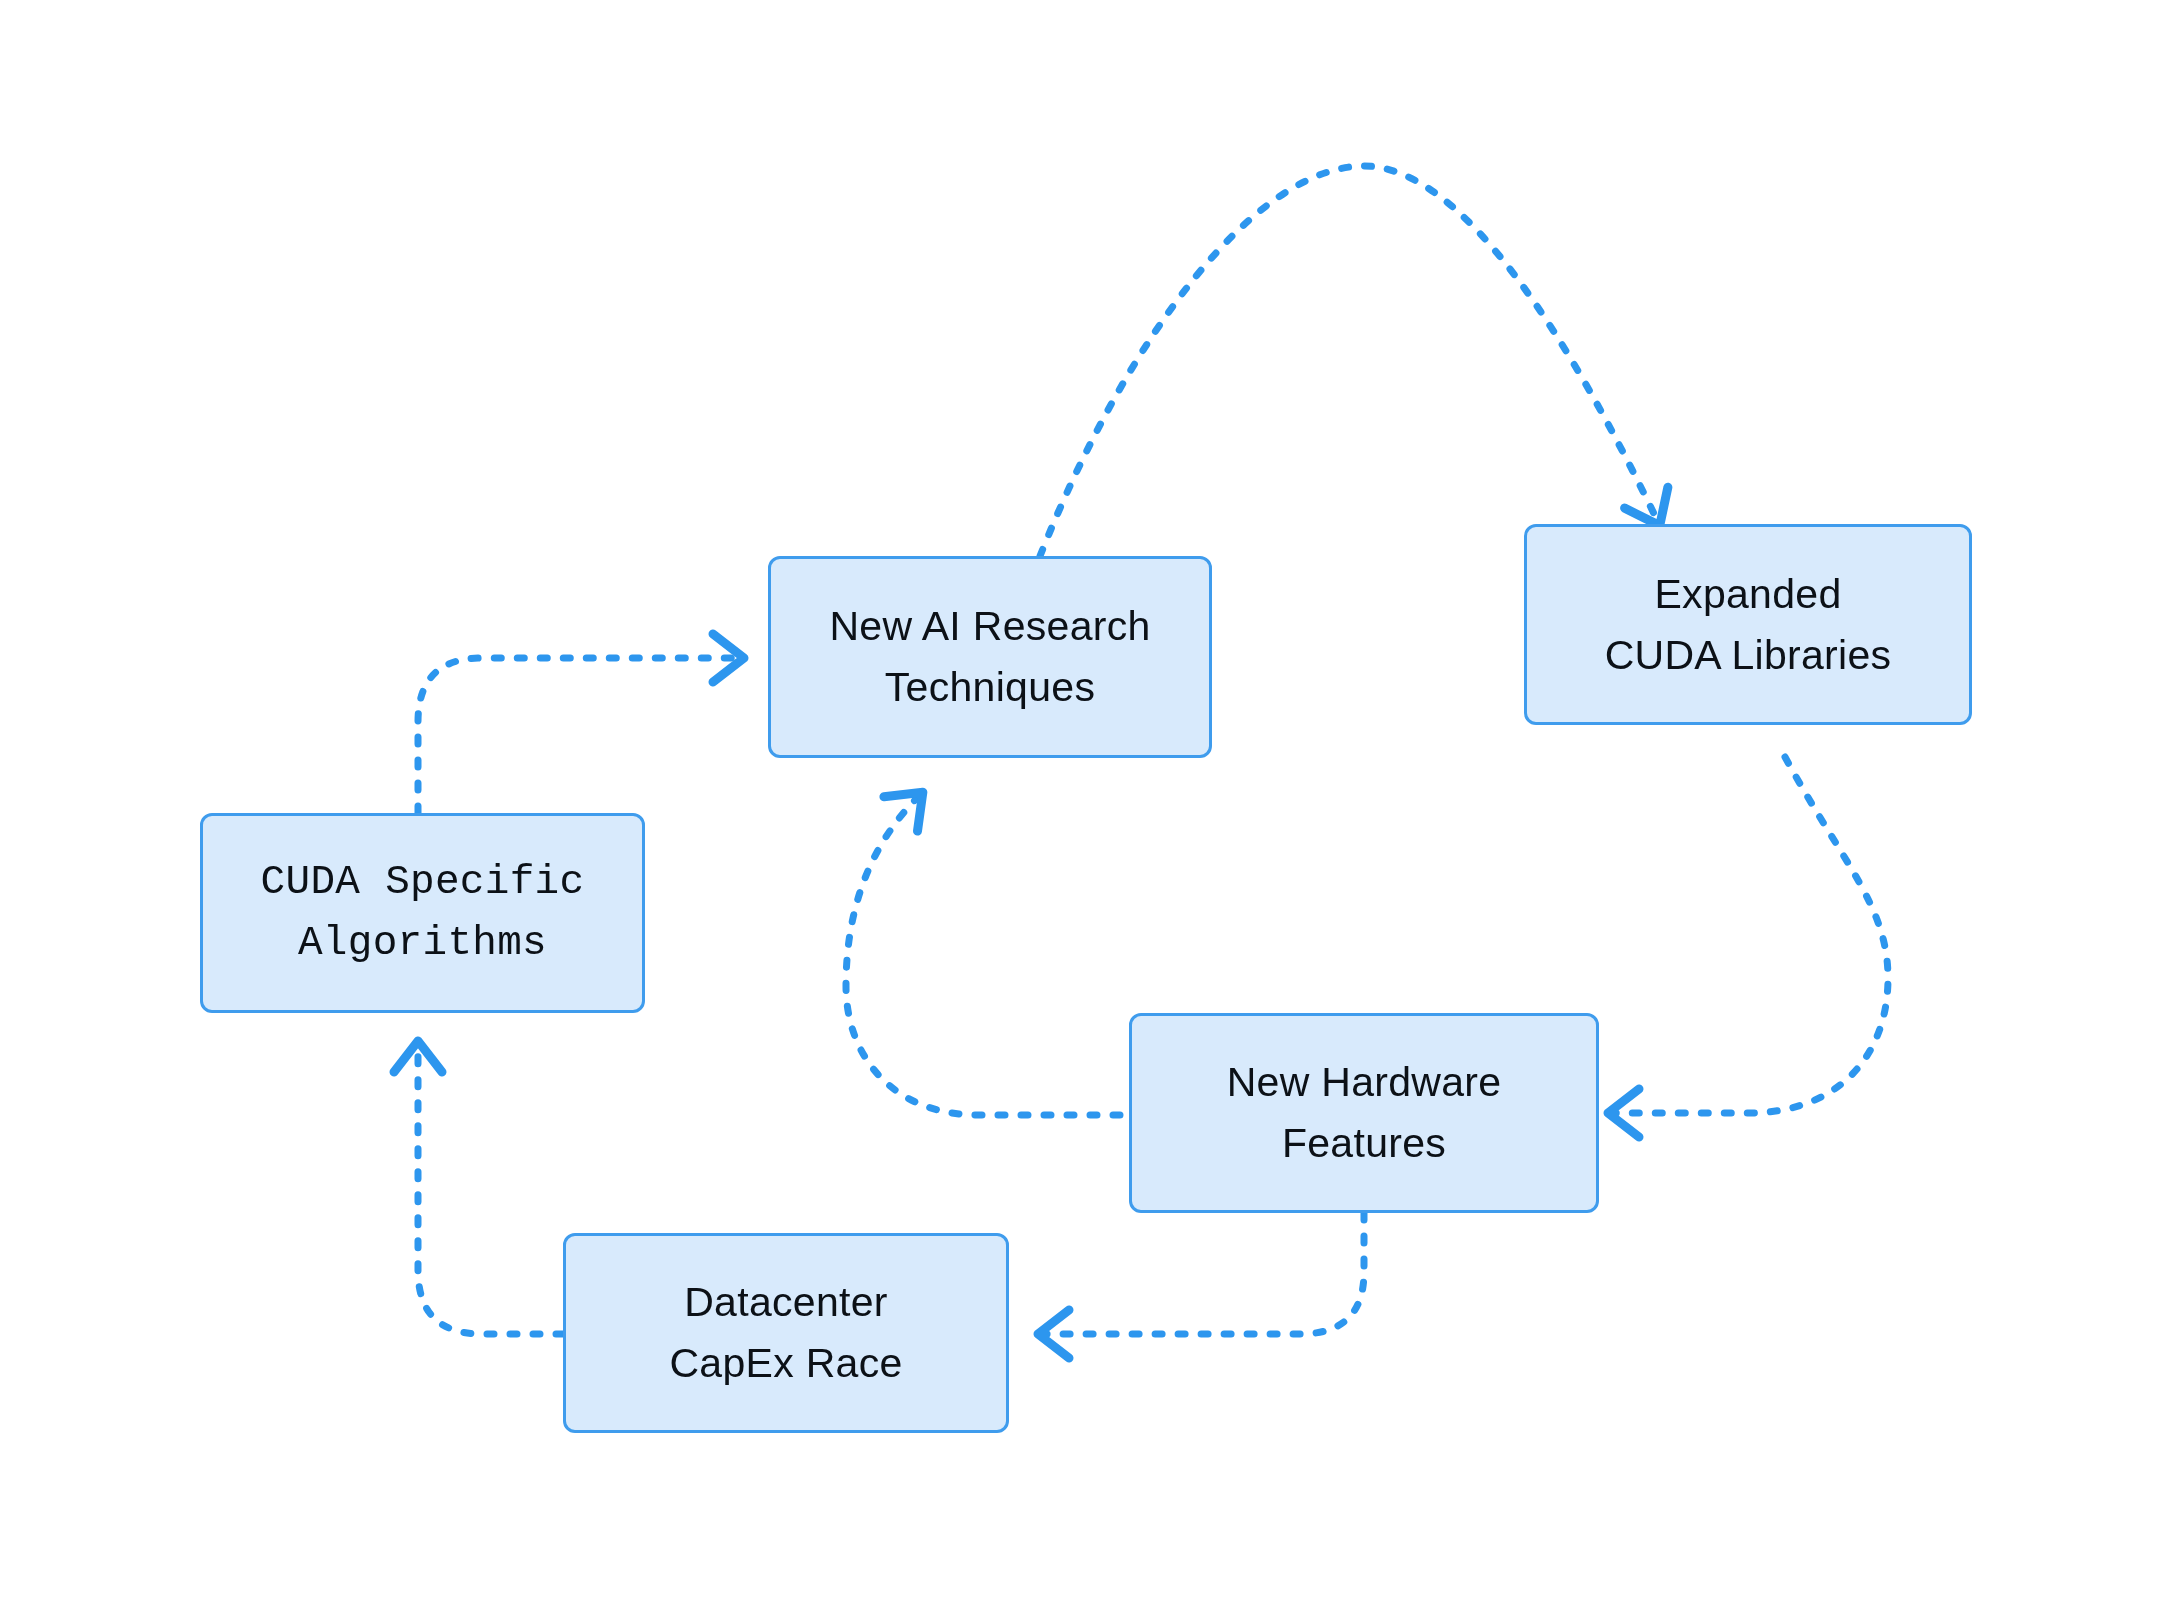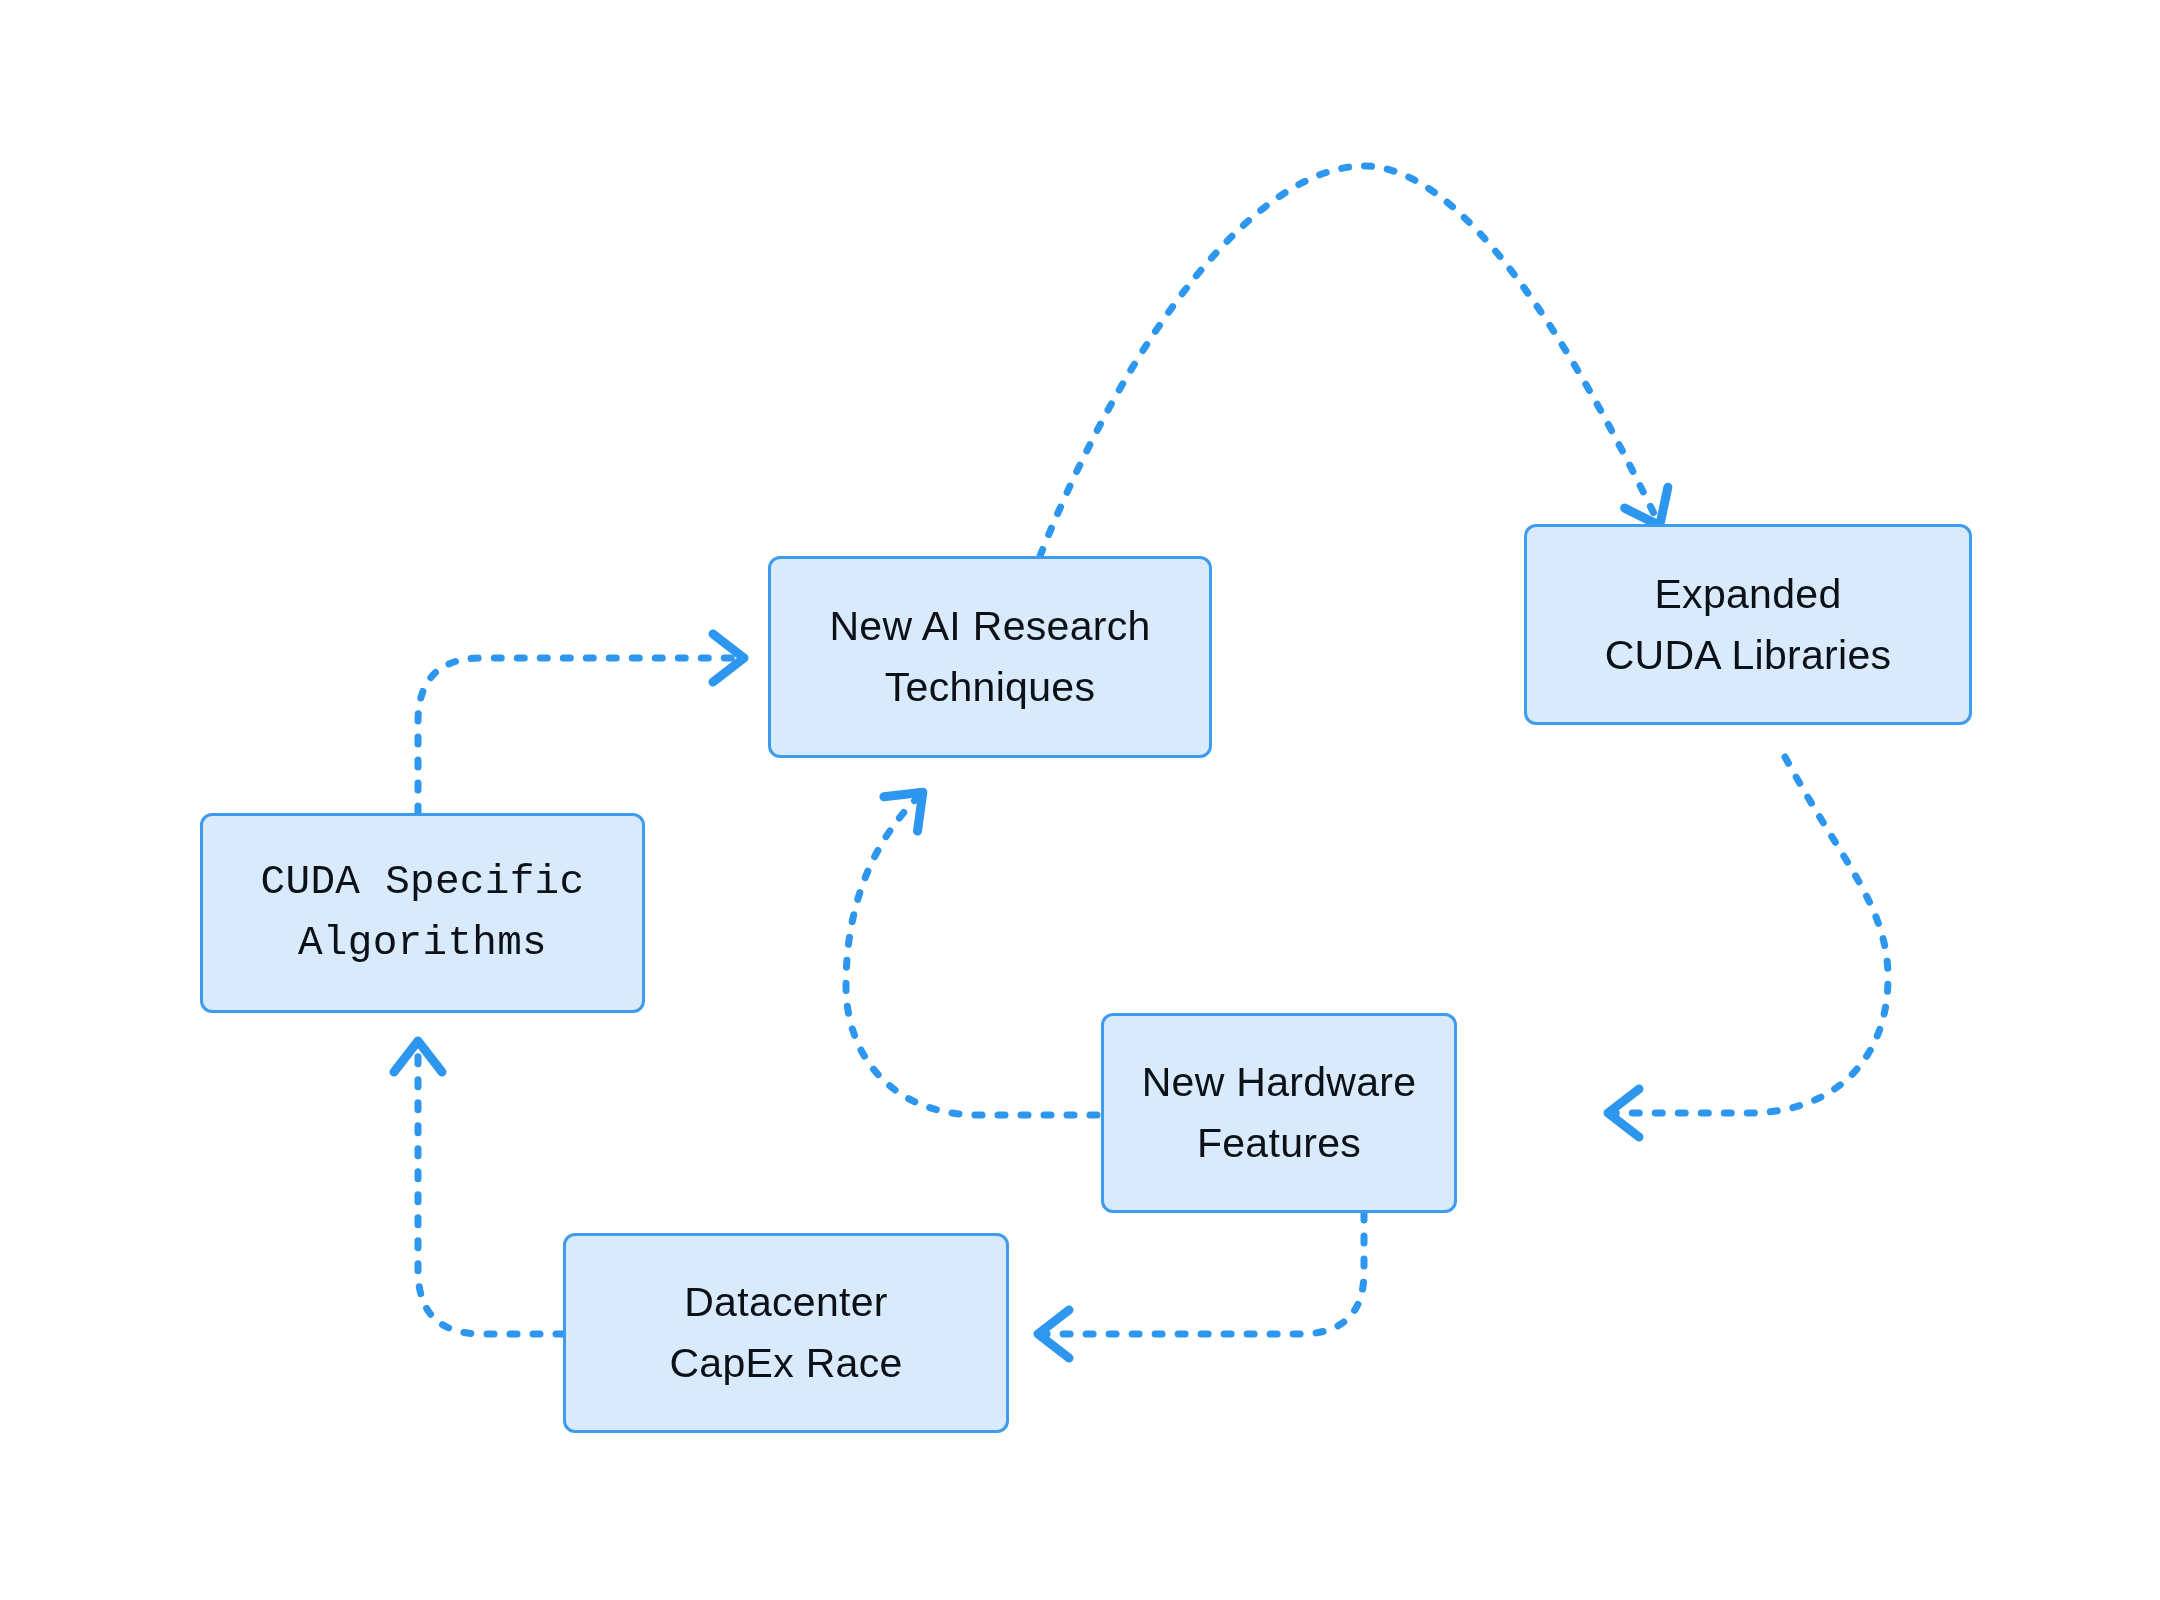--- a/index.html
+++ b/index.html
@@ -41,21 +41,21 @@
   }
   .node .label {
     font-size: 41px;
     line-height: 61px;
     letter-spacing: 0.3px;
     color: var(--text, #0c1117);
     white-space: pre-line;
   }
   .n-research   { left:  768px; top:  556px; width: 444px; height: 202px; }
   .n-libraries  { left: 1524px; top:  524px; width: 448px; height: 201px; }
-  .n-hardware   { left: 1101px; top: 1013px; width: 356px; height: 200px; }
+  .n-hardware   { left: 1129px; top: 1013px; width: 470px; height: 200px; }
   .n-algorithms { left:  200px; top:  813px; width: 445px; height: 200px; font-family: Liberation Mono, monospace; }
   .n-capex      { left:  563px; top: 1233px; width: 446px; height: 200px; }
 </style>
 </head>
 <body>
 
 <div class="canvas">
 
   <svg class="arrows" viewBox="0 0 2160 1600">
     <defs>

